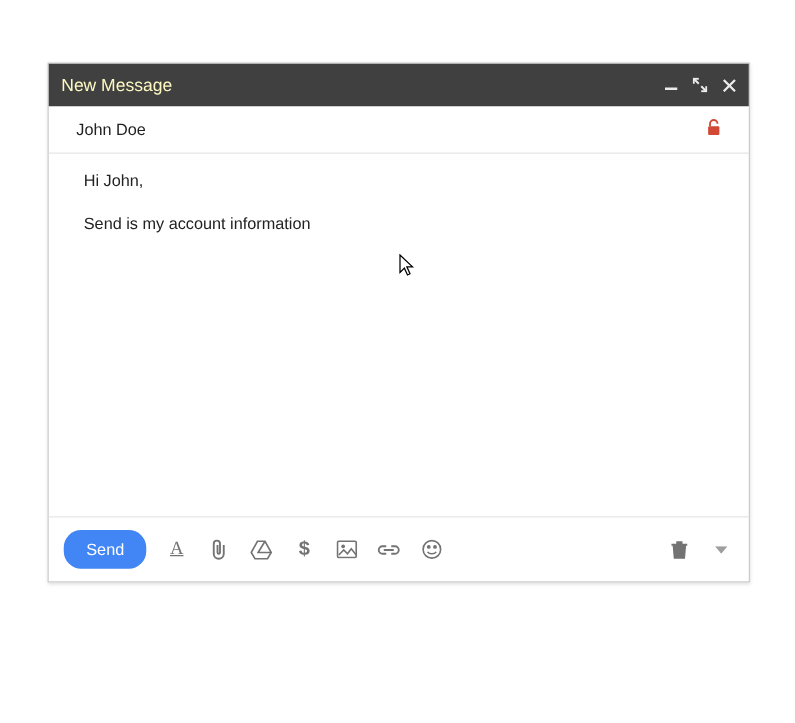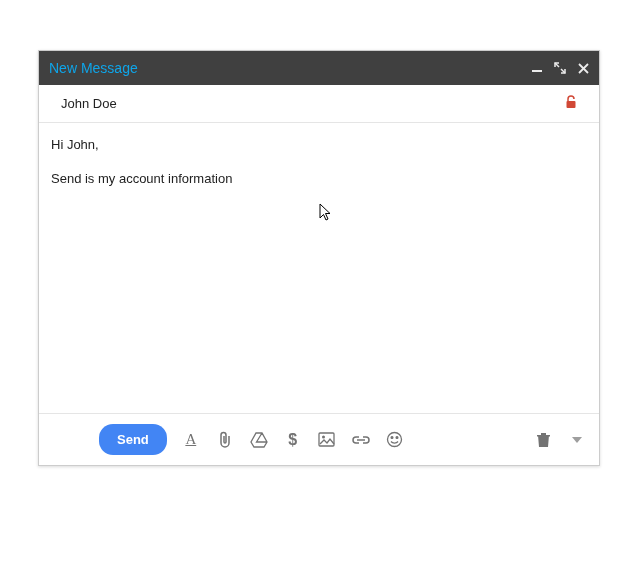--- a/index.html
+++ b/index.html
@@ -14,21 +14,21 @@
       position: absolute;
       left: 38px;
       top: 50px;
       width: 562px;
       border: 1px solid #ccc;
       box-shadow: 0 1px 3px rgba(0,0,0,0.15);
       background: #fff;
     }
     .header {
       background: #404040;
-      color: #0ea5e9;
+      color: #fef9c3;
       height: 34px;
       display: flex;
       align-items: center;
       padding: 0 10px;
       font-size: 14px;
       justify-content: flex-end;
     }
     .header-title {
       flex: 1;
       font-weight: normal;
@@ -63,44 +63,44 @@
     .body-area {
       padding: 12px;
       min-height: 290px;
       font-size: 13px;
       color: #222;
       line-height: 1.5;
       position: relative;
     }
     .body-area p {
       margin-bottom: 14px;
+      margin-left: 16px;
     }
     .cursor-arrow {
       position: absolute;
       left: 280px;
       top: 80px;
       pointer-events: none;
     }
     .toolbar {
       border-top: 1px solid #e5e5e5;
       padding: 10px 12px;
       display: flex;
       align-items: center;
       gap: 14px;
     }
     .send-button {
       background: #4285f4;
       color: #fff;
       border: none;
       padding: 8px 18px;
       font-size: 13px;
-      font-weight: bold;
+      font-weight: normal;
       border-radius: 14px;
       cursor: pointer;
-      margin-left: 48px;
     }
     .toolbar-icon {
       display: inline-flex;
       align-items: center;
       justify-content: center;
       width: 20px;
       height: 20px;
       color: #737373;
       cursor: pointer;
     }

